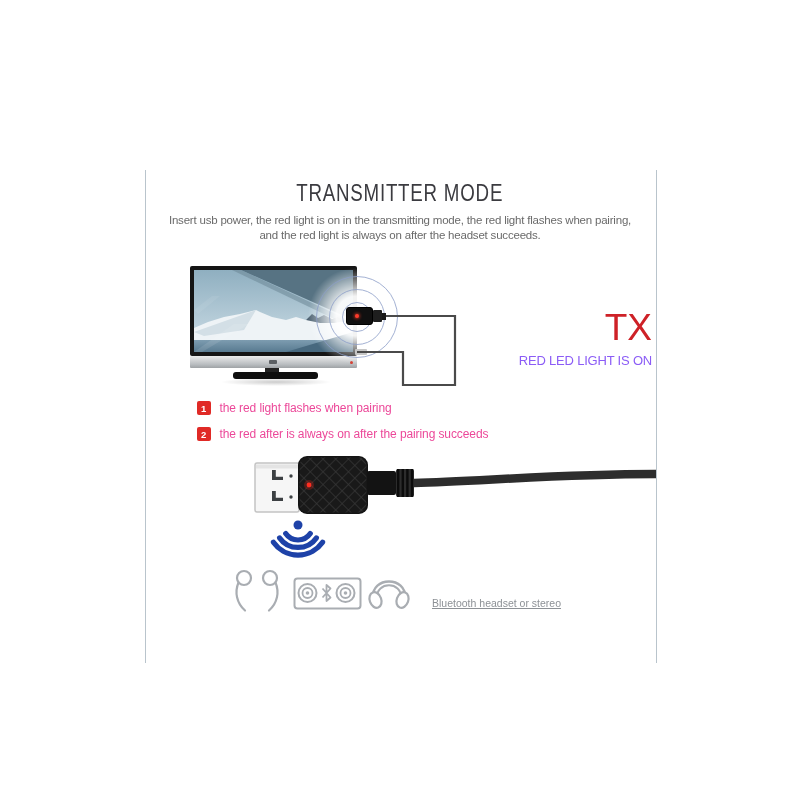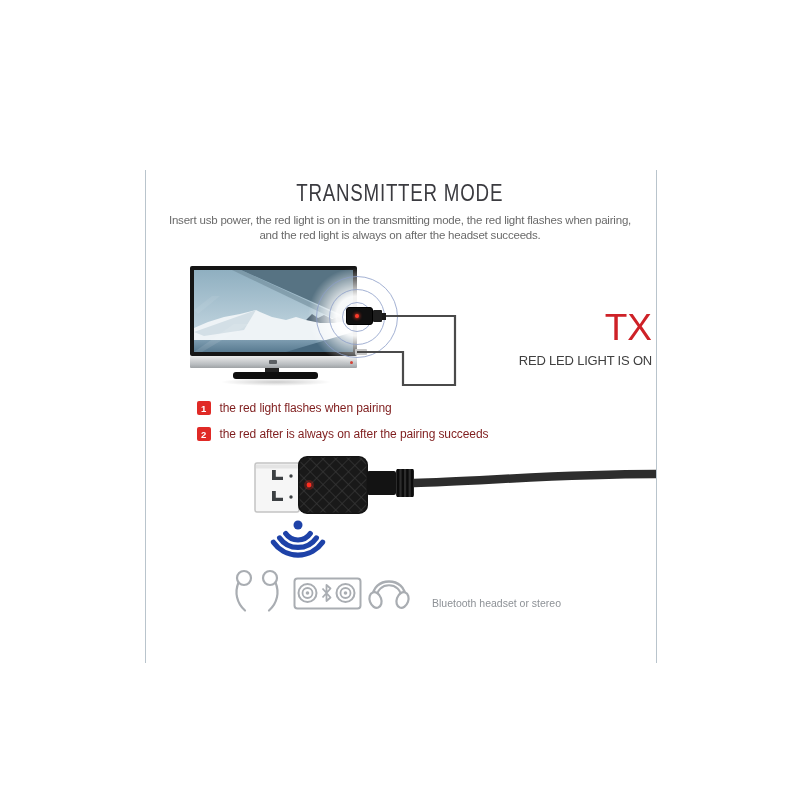--- a/index.html
+++ b/index.html
@@ -45,40 +45,40 @@
   .tv-dongle{left:346px;top:307px;width:27px;height:18px;background:#101010;border:1px solid #000;
              box-sizing:border-box;border-radius:3px;z-index:5;}
   .tv-dongle-led{left:355px;top:314px;width:4px;height:4px;background:#ff3b2c;border-radius:50%;
                  box-shadow:0 0 3px 1px rgba(255,60,40,.6);z-index:6;}
   .tv-dongle-plug{left:373px;top:310px;width:9px;height:12px;background:#1f1f1f;border-radius:1px;z-index:5;}
   .tv-dongle-tip{left:382px;top:313px;width:4px;height:7px;background:#181818;z-index:5;}
 
   
   .tx-block{left:467px;top:309px;width:140px;text-align:right;z-index:5;margin-left:45px;}
   .tx-label{font-size:37px;line-height:1;color:#ce2127;}
-  .tx-sub{font-size:13px;letter-spacing:-0.2px;margin-top:7px;color:#404040;white-space:nowrap;}
+  .tx-sub{font-size:13px;letter-spacing:-0.2px;margin-top:7px;color:#8b5cf6;white-space:nowrap;}
 
   
   .step{display:flex;align-items:center;gap:9px;z-index:2;}
   .step.s1{left:197px;top:401px;}
   .step.s2{left:197px;top:427px;}
   .step-badge{width:13.5px;height:13.5px;background:#e02a26;border-radius:2px;color:#fff;
               font-size:9.5px;font-weight:bold;display:flex;align-items:center;justify-content:center;flex:0 0 auto;}
-  .step-text{font-size:12px;color:#7f1d1d;letter-spacing:-0.1px;white-space:nowrap;}
+  .step-text{font-size:12px;color:#ec4899;letter-spacing:-0.1px;white-space:nowrap;}
 
   
   .adapter-svg{left:253px;top:452px;z-index:2;}
   .cable-svg{left:412px;top:464px;z-index:1;}
   .signal-svg{left:266px;top:517px;z-index:2;}
 
   
   .earbuds-svg{left:231px;top:566px;}
   .speaker-svg{left:293px;top:577px;}
   .headphones-svg{left:366px;top:565px;}
-  .caption{left:432px;top:597px;font-size:10.5px;color:#8d9196;white-space:nowrap;}
+  .caption{left:432px;top:597px;font-size:10.5px;color:#8d9196;white-space:nowrap;text-decoration:underline;}
 </style>
 </head>
 <body>
 
 <div class="canvas">
 
   <div class="abs photo-frame"></div>
 
   <div class="abs title"><span>TRANSMITTER MODE</span></div>
   <div class="abs subtitle">

